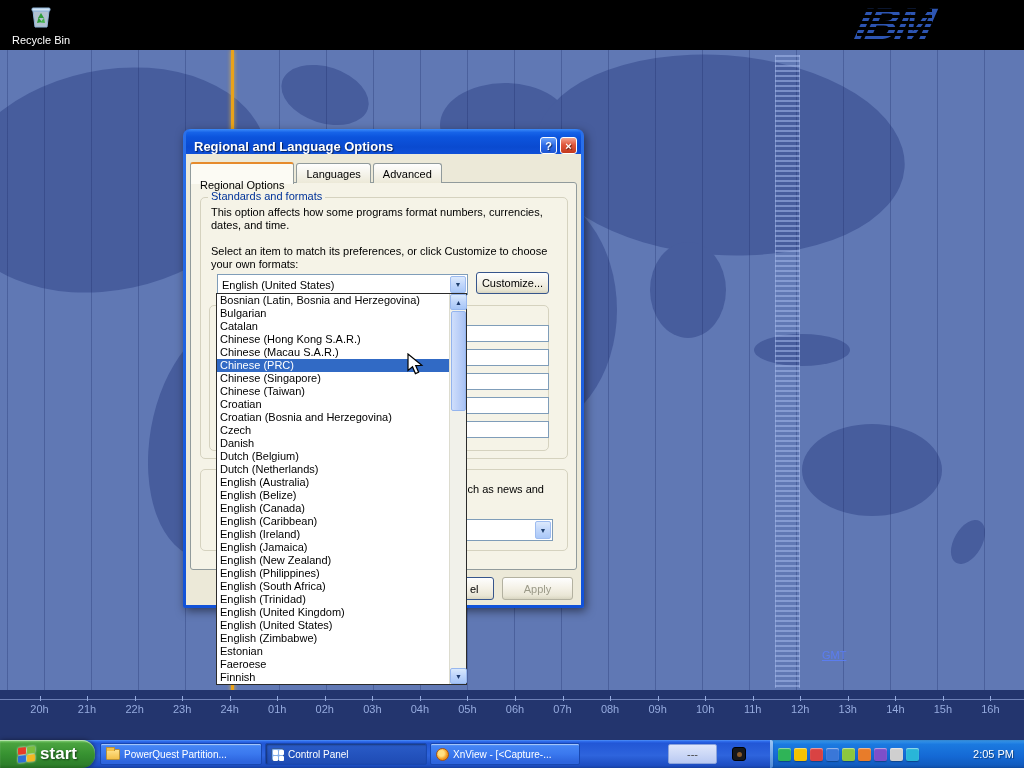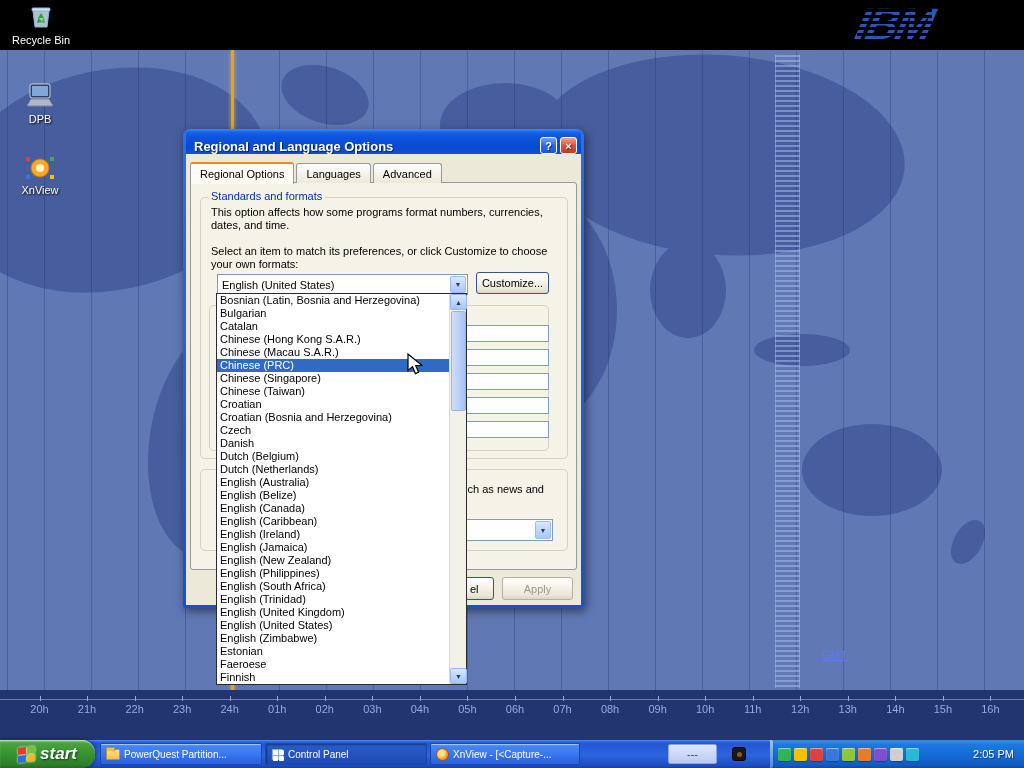--- a/index.html
+++ b/index.html
@@ -50,21 +50,21 @@
   .titlebar .title{flex:1;white-space:nowrap;overflow:hidden}
   .tb-btn{width:17px;height:17px;margin-left:3px;border:1px solid #fff;border-radius:3px;
     display:flex;align-items:center;justify-content:center;color:#fff;font-size:11px;font-weight:bold;cursor:default}
   .help-btn{background:linear-gradient(180deg,#6ba3fa,#2e6be8 50%,#1c55d2)}
   .close-btn{background:linear-gradient(180deg,#f2a38f,#e1573c 45%,#c33a1e)}
   .dialog-body{position:relative;height:451px;background:var(--dialog-face,#ece9d8);overflow:visible}
 
   .tabs{position:absolute;left:4px;top:8px;display:flex;align-items:flex-end;z-index:3}
   .tab{height:20px;padding:4px 9px 0;font-size:11px;background:linear-gradient(180deg,#fefefe,#ece9d8);
     border:1px solid #919b9c;border-bottom:none;border-radius:3px 3px 0 0;margin-right:2px;position:relative;cursor:default}
-  .tab.selected{background:#fcfbf4;height:22px;border-top:2px solid #e68b2c;padding-top:4px;margin-bottom:-1px;z-index:4}
+  .tab.selected{background:#fcfbf4;height:22px;border-top:2px solid #e68b2c;padding-top:15px;margin-bottom:-1px;z-index:4}
 
   .tab-panel{position:absolute;left:4px;top:28px;width:387px;height:388px;background:#f5f3e7;
     border:1px solid #919b9c;border-radius:0 3px 3px 3px;z-index:2}
   .groupbox{position:absolute;border:1px solid #d5d2bf;border-radius:5px}
   .group-label{position:absolute;font-size:11px;color:#003399;background:#f5f3e7;padding:0 3px;white-space:nowrap}
   .body-text{position:absolute;font-size:11px;line-height:13px;color:#000}
 
   .combo{position:absolute;background:#fff;border:1px solid #7f9db9;font-size:11px;
     display:flex;align-items:center;padding-left:4px;cursor:default}
   .combo-arrow{position:absolute;right:1px;top:1px;bottom:1px;width:16px;
@@ -93,21 +93,21 @@
   
   .cursor{position:absolute;left:407px;top:353px;z-index:300}
 
   
   .taskbar{position:absolute;left:0;bottom:0;width:1024px;height:28px;z-index:50;
     background:linear-gradient(180deg,#4f91f8 0%,#2a66e8 6%,#2257d6 12%,var(--taskbar-blue,#2e64dd) 55%,#1c4cc0 92%,#163f9f 100%)}
   .start-btn{position:absolute;left:0;top:0;height:28px;width:95px;border-radius:0 13px 13px 0;
     background:linear-gradient(180deg,#7fd06f 0%,#4aa33f 12%,var(--start-green,#379231) 50%,#2d7f2a 88%,#246b22 100%);
     box-shadow:inset 0 1px 1px rgba(255,255,255,.5),1px 0 4px rgba(0,0,0,.45);
     display:flex;align-items:center;justify-content:center;gap:5px;cursor:default}
-  .start-label{color:#fff;font-size:17px;font-weight:bold;font-style:italic;text-shadow:1px 1px 2px rgba(0,0,0,.6)}
+  .start-label{color:#fff;font-size:17px;font-weight:bold;text-shadow:1px 1px 2px rgba(0,0,0,.6)}
   .flag{width:17px;height:15px;transform:skewY(-6deg);display:grid;grid-template-columns:8px 8px;grid-template-rows:7px 7px;gap:1px;filter:drop-shadow(0 0 1px #fff)}
   .flag i{border-radius:1px}
   .task-btn{position:absolute;top:3px;height:22px;border:1px solid #1847b0;border-radius:2px;
     background:linear-gradient(180deg,#71a7fa 0%,#4585f5 10%,#3a78ee 50%,#2d64dd 90%);
     box-shadow:inset 0 1px 0 rgba(255,255,255,.4);display:flex;align-items:center;gap:4px;padding:0 5px;cursor:default}
   .task-btn.active{background:linear-gradient(180deg,#2a5cc8,#1e4bb4);box-shadow:inset 1px 1px 2px rgba(0,0,0,.4)}
   .task-btn .tlabel{color:#fff;font-size:10px;white-space:nowrap;overflow:hidden;text-overflow:ellipsis}
   .icon-folder{width:14px;height:11px;background:linear-gradient(180deg,#ffe18a,#f3c04a);border:1px solid #b8913a;border-radius:1px;position:relative;flex:none}
   .icon-folder::before{content:"";position:absolute;left:-1px;top:-3px;width:7px;height:3px;background:#f3c04a;border:1px solid #b8913a;border-bottom:none;border-radius:1px 1px 0 0}
   .icon-cpanel{width:13px;height:13px;background:#86b0ea;border:1px solid #355a9a;border-radius:2px;flex:none;
@@ -187,41 +187,20 @@
         <path d="M9 20 L10.5 14.5 L14 19 Z" fill="#2e9e3a"></path>
         <path d="M17 20 L12.5 19.5 L16 14.8 Z" fill="#45b54f"></path>
       </svg>
       <div class="icon-label">Recycle Bin</div>
     </div>
     <div class="ibm-wrap">
       <span class="ibm-text">IBM</span>
     </div>
   </div>
 
-  <div class="desk-icons">
-    <div class="desk-icon">
-      <svg width="34" height="30" viewBox="0 0 34 30">
-        <rect x="7" y="2" width="20" height="14" rx="2" fill="#2d3f66" stroke="#c9d4e8"></rect>
-        <rect x="9" y="4" width="16" height="10" fill="#7fa8d8"></rect>
-        <path d="M4 24 L30 24 L26 17 L8 17 Z" fill="#aeb9cc" stroke="#7a8699"></path>
-      </svg>
-      <div class="icon-label">DPB</div>
-    </div>
-    <div class="desk-icon">
-      <svg width="32" height="30" viewBox="0 0 32 30">
-        <circle cx="16" cy="15" r="9" fill="#f7a824" stroke="#c87b10"></circle>
-        <circle cx="16" cy="15" r="4" fill="#fff3cf"></circle>
-        <rect x="2" y="4" width="4" height="4" fill="#d94343"></rect>
-        <rect x="26" y="4" width="4" height="4" fill="#3fae49"></rect>
-        <rect x="2" y="22" width="4" height="4" fill="#3a77d8"></rect>
-        <rect x="26" y="22" width="4" height="4" fill="#f3c200"></rect>
-      </svg>
-      <div class="icon-label">XnView</div>
-    </div>
-  </div>
 
   <div class="dialog">
     <div class="titlebar">
       <span class="title">Regional and Language Options</span>
       <span class="tb-btn help-btn">?</span>
       <span class="tb-btn close-btn">×</span>
     </div>
     <div class="dialog-body">
 
       <div class="tabs">

